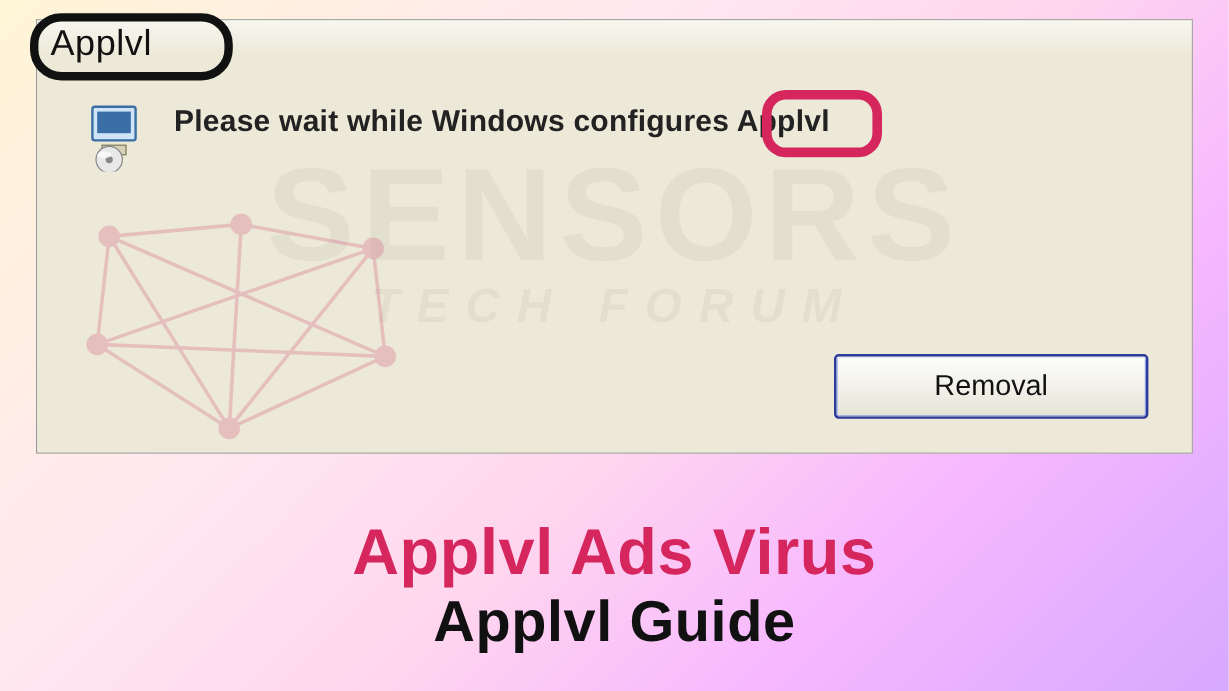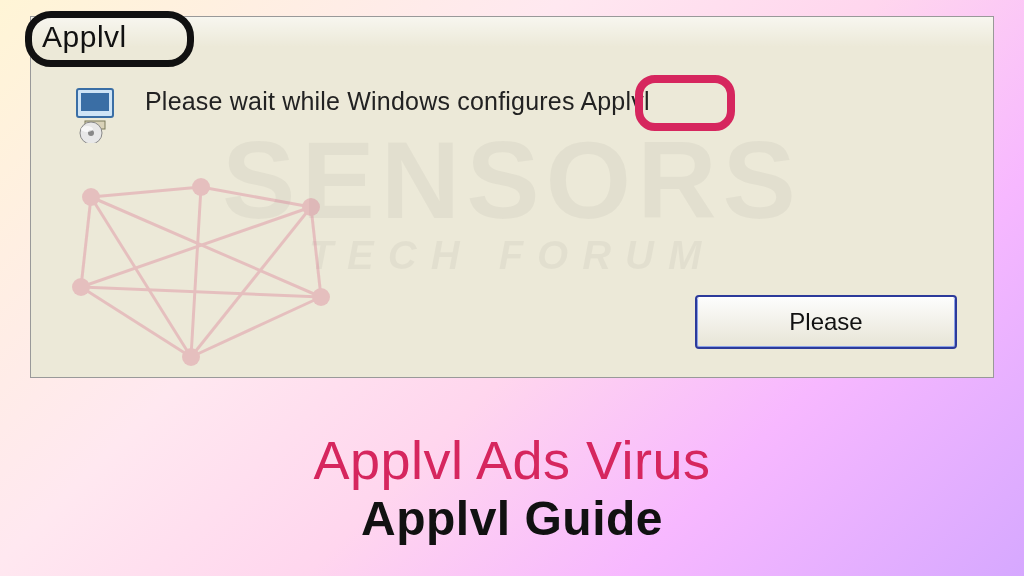--- a/index.html
+++ b/index.html
@@ -26,21 +26,21 @@
     font-size: 30px; color: #111; letter-spacing: 0.5px;
   }
   .dialog-body {
     position: relative;
     padding: 70px 40px 110px 40px;
     min-height: 360px;
     background: #ece9d8;
     background-image:
       linear-gradient(to bottom, rgba(255,255,255,0.6), rgba(236,233,216,0) 30px);
   }
-  .msg-row { display: flex; align-items: flex-start; gap: 18px; }
+  .msg-row { display: flex; align-items: flex-start; gap: 18px; font-weight: bold; }
   .install-icon { width: 56px; height: 56px; flex: 0 0 56px; position: relative; }
   .msg-text {
     font-family: "Microsoft Sans Serif","Tahoma",sans-serif;
     font-size: 25px; color: #222; letter-spacing: 0.2px;
     position: relative; white-space: nowrap;
   }
   .highlight-red {
     position: absolute; width: 100px; height: 56px;
     border: 8px solid #d6265e; border-radius: 20px;
     left: 490px; top: -12px; pointer-events: none;
@@ -65,21 +65,21 @@
     font-size: 24px; color: #111;
     display: flex; align-items: center; justify-content: center;
     cursor: pointer;
   }
   .headline {
     position: absolute; left: 0; right: 0; bottom: 30px;
     text-align: center;
   }
   .headline .line1 {
     font-family: "Arial Black", Arial, sans-serif;
-    font-weight: 400; font-size: 54px; color: #d6265e; letter-spacing: 0.5px;
+    font-weight: 700; font-size: 54px; color: #d6265e; letter-spacing: 0.5px;
   }
   .headline .line2 {
     font-family: "Arial Black", Arial, sans-serif;
     font-weight: 900; font-size: 48px; color: #111; letter-spacing: 0.5px;
   }
 </style>
 </head>
 <body>
 
 <div class="canvas">
@@ -128,21 +128,21 @@
             <ellipse cx="16" cy="42" rx="6" ry="3" fill="#fff" opacity="0.7"></ellipse>
           </svg>
         </div>
         <div class="msg-text">
           <span>Please wait while Windows configures </span><span>Applvl</span>
           <div class="highlight-red"></div>
         </div>
       </div>
 
       <button class="cancel-btn">
-        <span>Please</span>
+        <span>Removal</span>
       </button>
     </div>
 
     <div class="titlebar">
       <div class="title-highlight">Applvl</div>
     </div>
   </div>
 
   <div class="headline">
     <div class="line1">Applvl Ads Virus</div>

